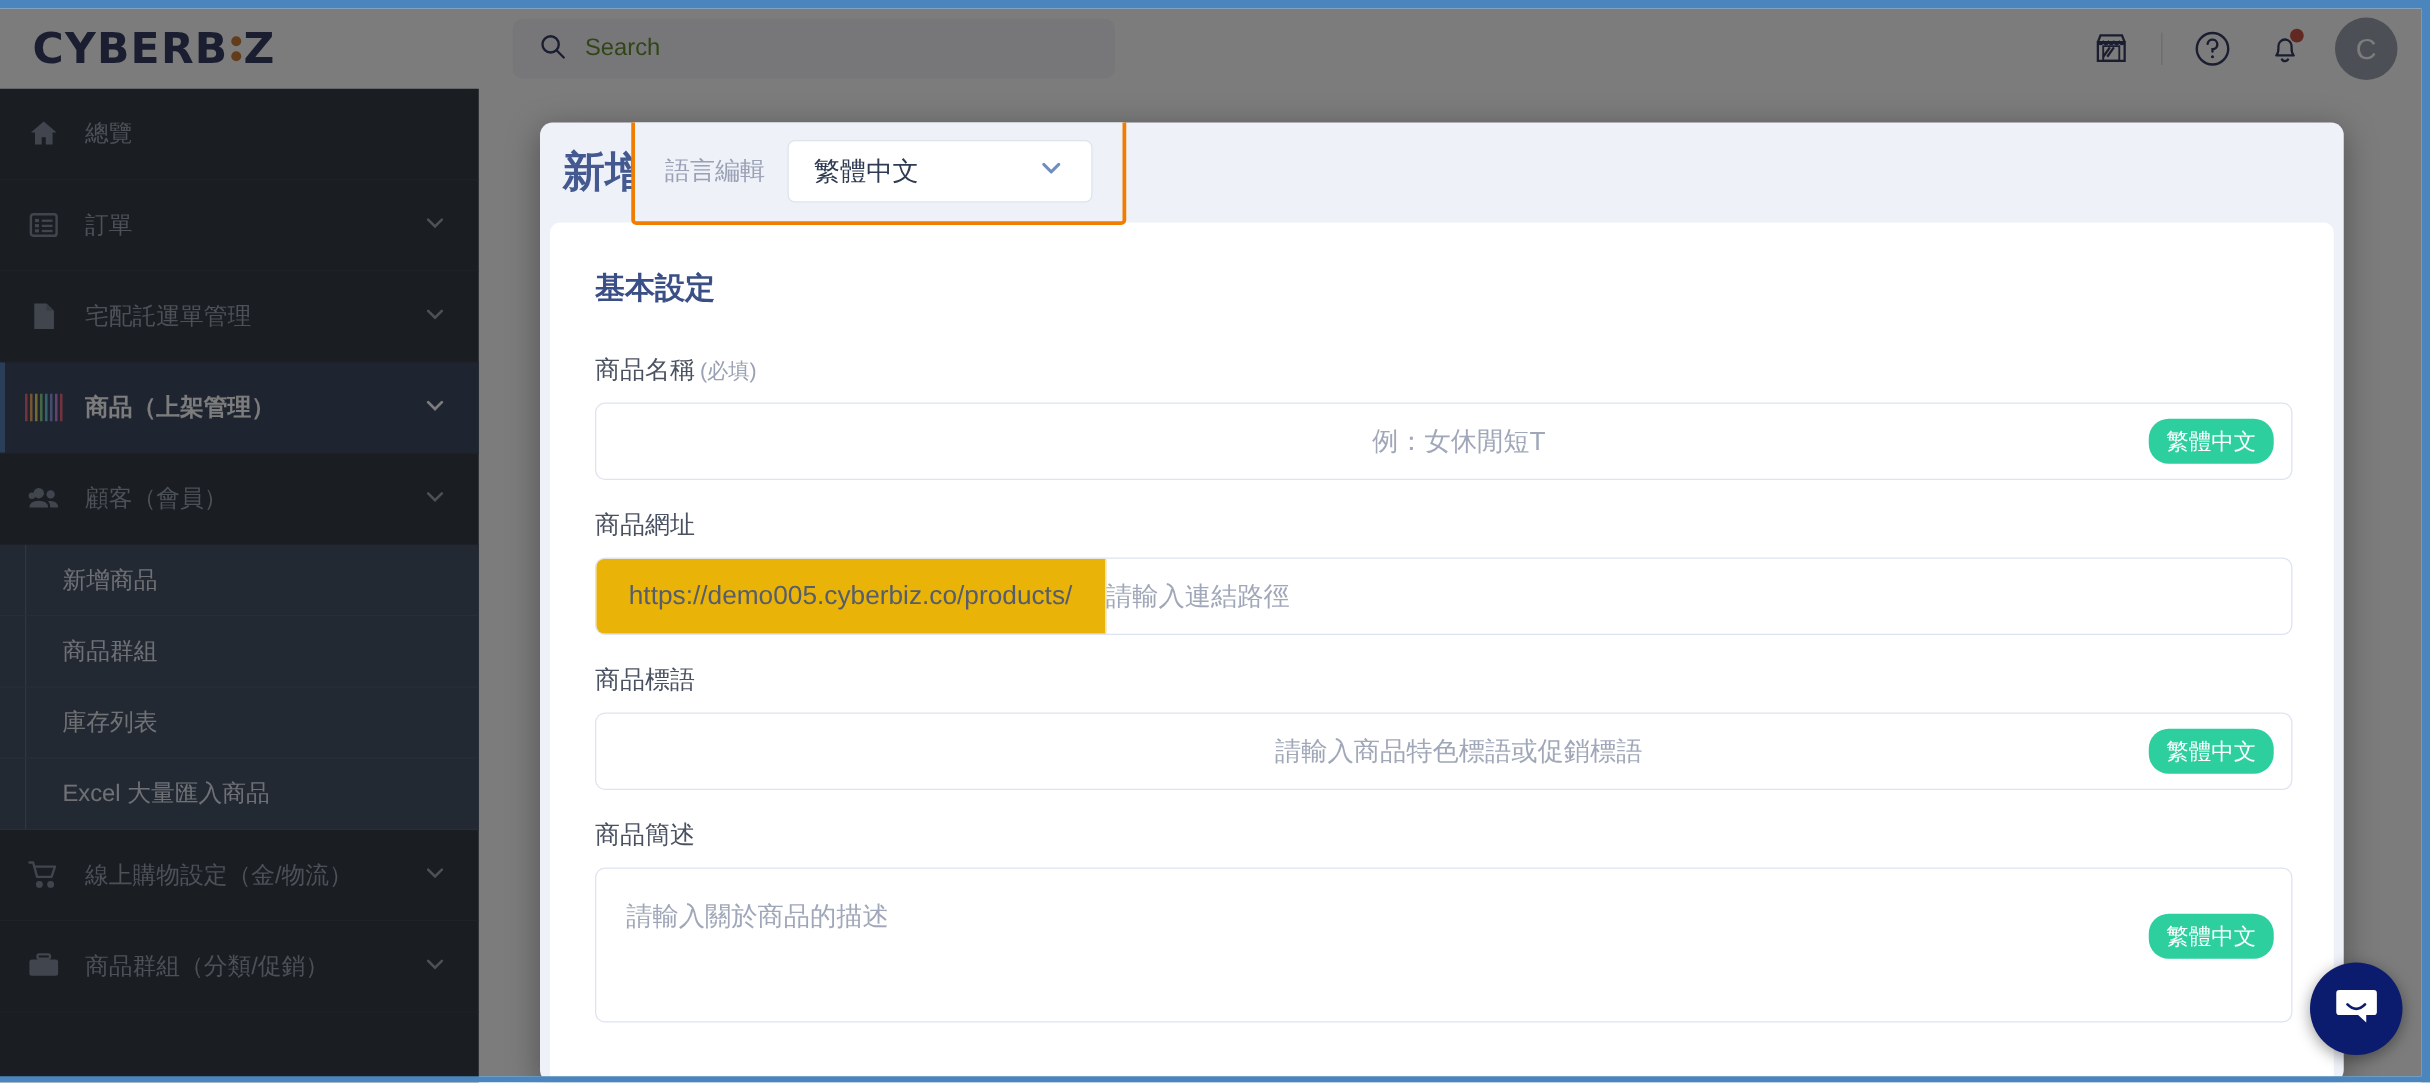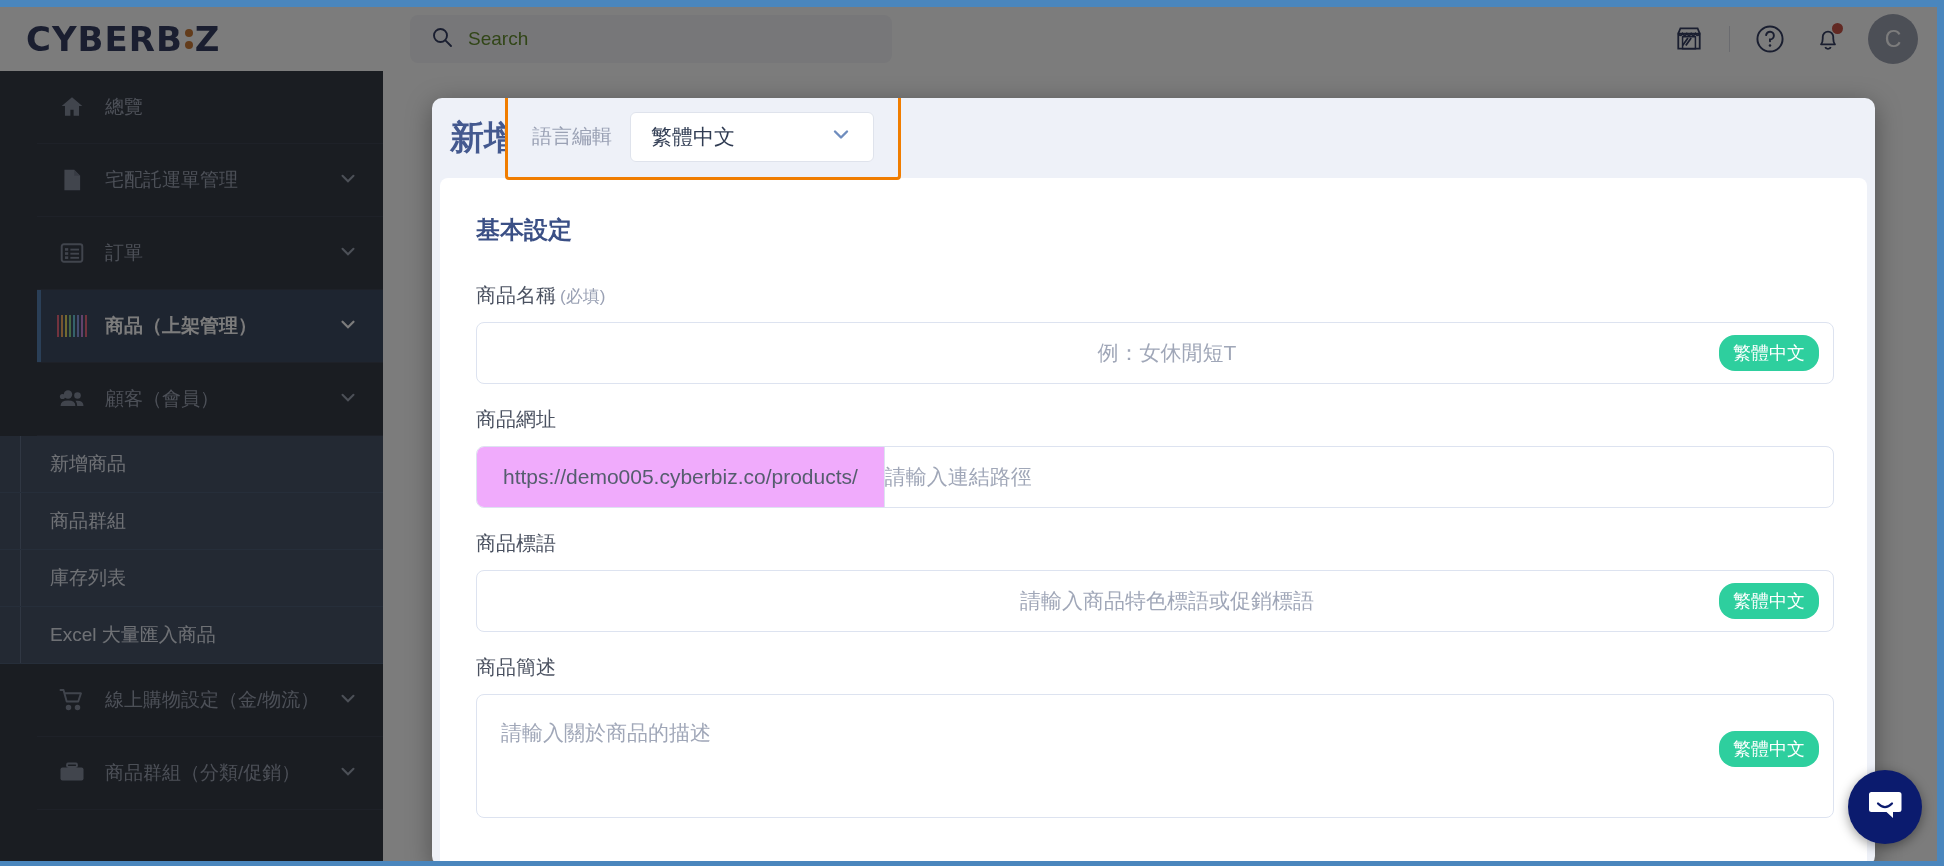--- a/index.html
+++ b/index.html
@@ -72,21 +72,21 @@
 
   
   .sidebar {
     position: absolute; top: 71px; left: 0; width: 383px; height: 795px;
     background: #161d2a; overflow: hidden;
   }
   .nav-item {
     height: 73px; display: flex; align-items: center;
     padding: 0 24px 0 20px; gap: 18px;
     border-bottom: 1px solid #1f2838;
-    color: #8e96a8; position: relative; margin-left: 37px;
+    color: #8e96a8; position: relative;
   }
   .nav-item .ico { width: 30px; display: flex; align-items: center; justify-content: center; flex: 0 0 30px; }
   .nav-item .lbl { font-size: 19px; flex: 1; white-space: nowrap; }
   .nav-item .chev { color: #8e96a8; }
 
   .nav-item.active { background: #21304a; color: #ffffff; }
   .nav-item.active .lbl { color: #ffffff; font-weight: bold; }
   .nav-item.active .chev { color: #ffffff; }
   .nav-item.active::before {
     content: ""; position: absolute; left: 0; top: 0; bottom: 0; width: 4px; background: #3d6ea8;
@@ -172,21 +172,21 @@
     position: absolute; right: 14px; top: 50%; transform: translateY(-50%);
     background: #2ecf9e; color: #ffffff; font-size: 18px;
     padding: 6px 14px; border-radius: 16px; white-space: nowrap;
   }
 
   .url-wrap {
     width: 1358px; height: 62px; border: 1px solid #dde3f0; border-radius: 8px;
     display: flex; align-items: stretch; overflow: hidden; background: #fff;
   }
   .url-prefix {
-    background: #f0abfc; color: #555d6e; font-size: 21px;
+    background: #eab308; color: #555d6e; font-size: 21px;
     display: flex; align-items: center; padding: 0 26px;
     border-right: 1px solid #dde3f0; white-space: nowrap;
   }
   .url-input { display: flex; align-items: center; font-size: 21px; color: #a0a7b8; }
 
   .textarea-wrap {
     position: relative; width: 1358px; height: 124px;
     border: 1px solid #dde3f0; border-radius: 8px; background: #fff;
   }
   .textarea-wrap .ph { position: absolute; left: 24px; top: 24px; font-size: 21px; color: #a0a7b8; }
@@ -267,45 +267,45 @@
         <svg width="26" height="26" viewBox="0 0 24 24" fill="#6d7policy">
             <path d="M12 3 L2.5 11 h3 v9 h5 v-5.5 h3 V20 h5 v-9 h3 z" fill="#737c90"></path>
           </svg>
       </span>
       <span class="lbl">總覽</span>
     </div>
 
     <div class="nav-item">
       <span class="ico">
         <svg width="26" height="26" viewBox="0 0 24 24">
-            <path d="M5 2.5 h9 l5.5 5.5 v13.5 H5 z" fill="#737c90"></path>
-            <path d="M14 2.5 v5.5 h5.5" fill="#5c6578"></path>
-          </svg>
-      </span>
-      <span class="lbl">宅配託運單管理</span>
-      <span class="chev">
-        <svg width="22" height="22" viewBox="0 0 24 24" fill="none" stroke="currentColor" stroke-width="2.2" stroke-linecap="round">
-            <polyline points="6 9.5 12 15.5 18 9.5"></polyline>
-          </svg>
-      </span>
-    </div>
-
-    <div class="nav-item">
-      <span class="ico">
-        <svg width="26" height="26" viewBox="0 0 24 24">
             <rect x="2.5" y="4" width="19" height="16" rx="2" fill="none" stroke="#737c90" stroke-width="1.8"></rect>
             <rect x="5.5" y="7.5" width="3" height="2.4" fill="#737c90"></rect>
             <rect x="5.5" y="11.3" width="3" height="2.4" fill="#737c90"></rect>
             <rect x="5.5" y="15.1" width="3" height="2.4" fill="#737c90"></rect>
             <rect x="10.5" y="8" width="8" height="1.7" fill="#737c90"></rect>
             <rect x="10.5" y="11.8" width="8" height="1.7" fill="#737c90"></rect>
             <rect x="10.5" y="15.6" width="8" height="1.7" fill="#737c90"></rect>
           </svg>
       </span>
       <span class="lbl">訂單</span>
+      <span class="chev">
+        <svg width="22" height="22" viewBox="0 0 24 24" fill="none" stroke="currentColor" stroke-width="2.2" stroke-linecap="round">
+            <polyline points="6 9.5 12 15.5 18 9.5"></polyline>
+          </svg>
+      </span>
+    </div>
+
+    <div class="nav-item">
+      <span class="ico">
+        <svg width="26" height="26" viewBox="0 0 24 24">
+            <path d="M5 2.5 h9 l5.5 5.5 v13.5 H5 z" fill="#737c90"></path>
+            <path d="M14 2.5 v5.5 h5.5" fill="#5c6578"></path>
+          </svg>
+      </span>
+      <span class="lbl">宅配託運單管理</span>
       <span class="chev">
         <svg width="22" height="22" viewBox="0 0 24 24" fill="none" stroke="currentColor" stroke-width="2.2" stroke-linecap="round">
             <polyline points="6 9.5 12 15.5 18 9.5"></polyline>
           </svg>
       </span>
     </div>
 
 
     <div class="nav-item active">
       <span class="ico">

